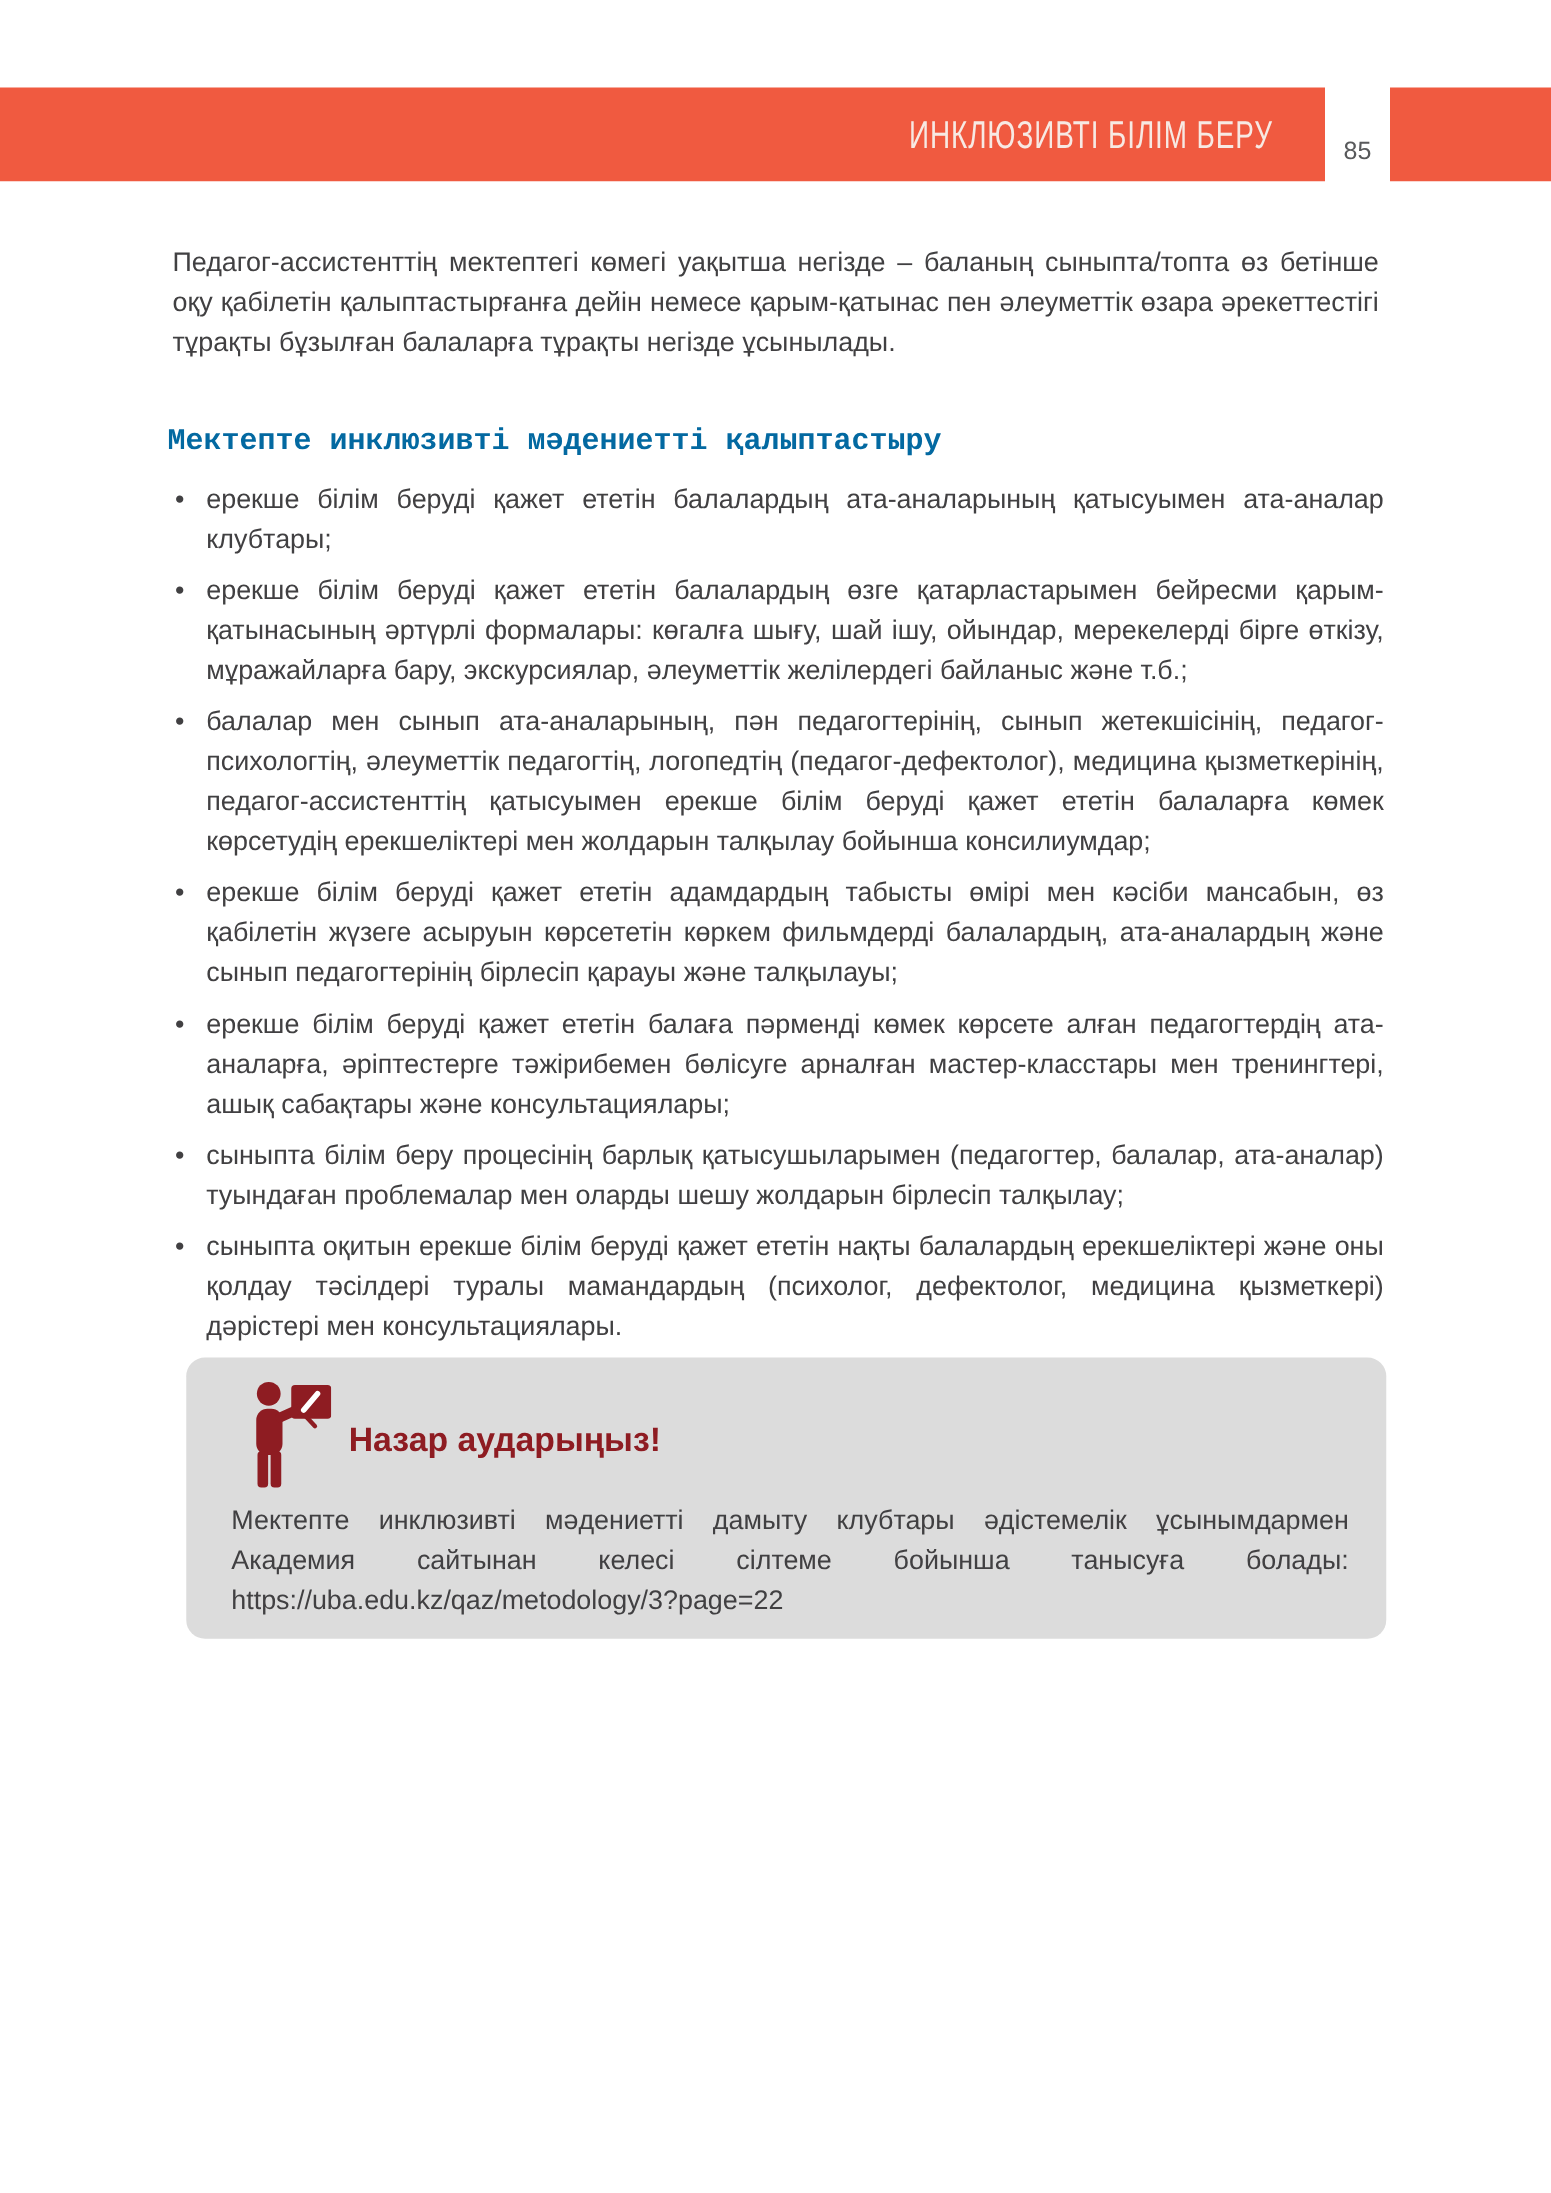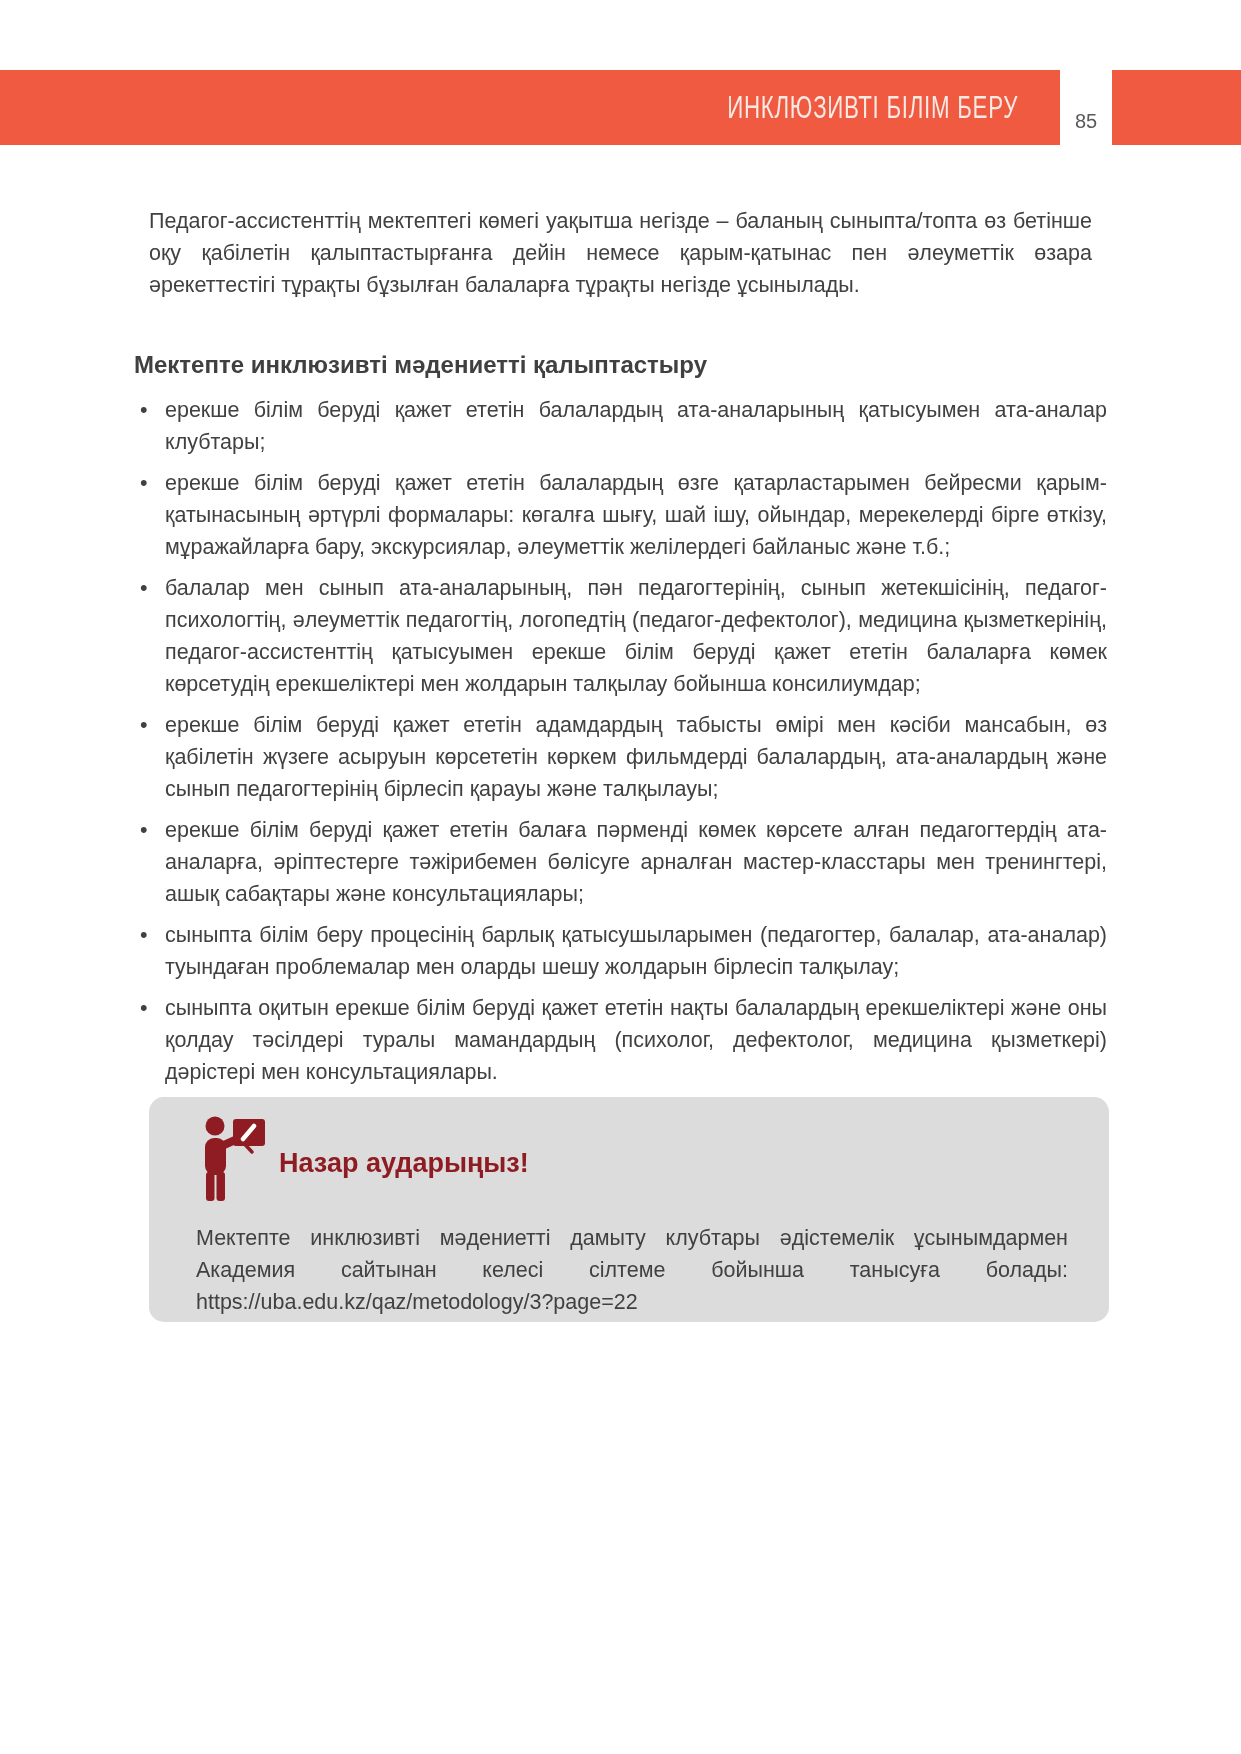--- a/index.html
+++ b/index.html
@@ -34,25 +34,25 @@
   .pagenum{font-size:20px;color:#58595b;margin-top:27px;}
   .bar-right{
     position:absolute;left:1112px;right:0;top:0;height:75px;
     background:#F05A40;
   }
   
   .content{
     position:absolute;top:190px;left:134px;width:973px;
     font-size:21.5px;line-height:32px;
   }
-  .content p{margin:15px;text-align:justify;}
+  .content p{margin:4px;text-align:justify;}
   .section-heading{
     margin:48px 0 0 0;
     font-size:24px;line-height:32px;
-    font-weight:bold;color:#404040;
+    font-weight:bold;color:#0369a1;font-family:Liberation Mono, monospace;
   }
   .list-intro{margin-top:24px !important;}
   ul.bullets{
     list-style:none;margin:13px 0 0 0;padding:0 0 0 6px;
   }
   ul.bullets li{
     display:flex;margin:0 0 9px 0;
   }
   .dot{width:25px;flex:0 0 25px;color:#414042;}
   .li-text{flex:1;text-align:justify;}

